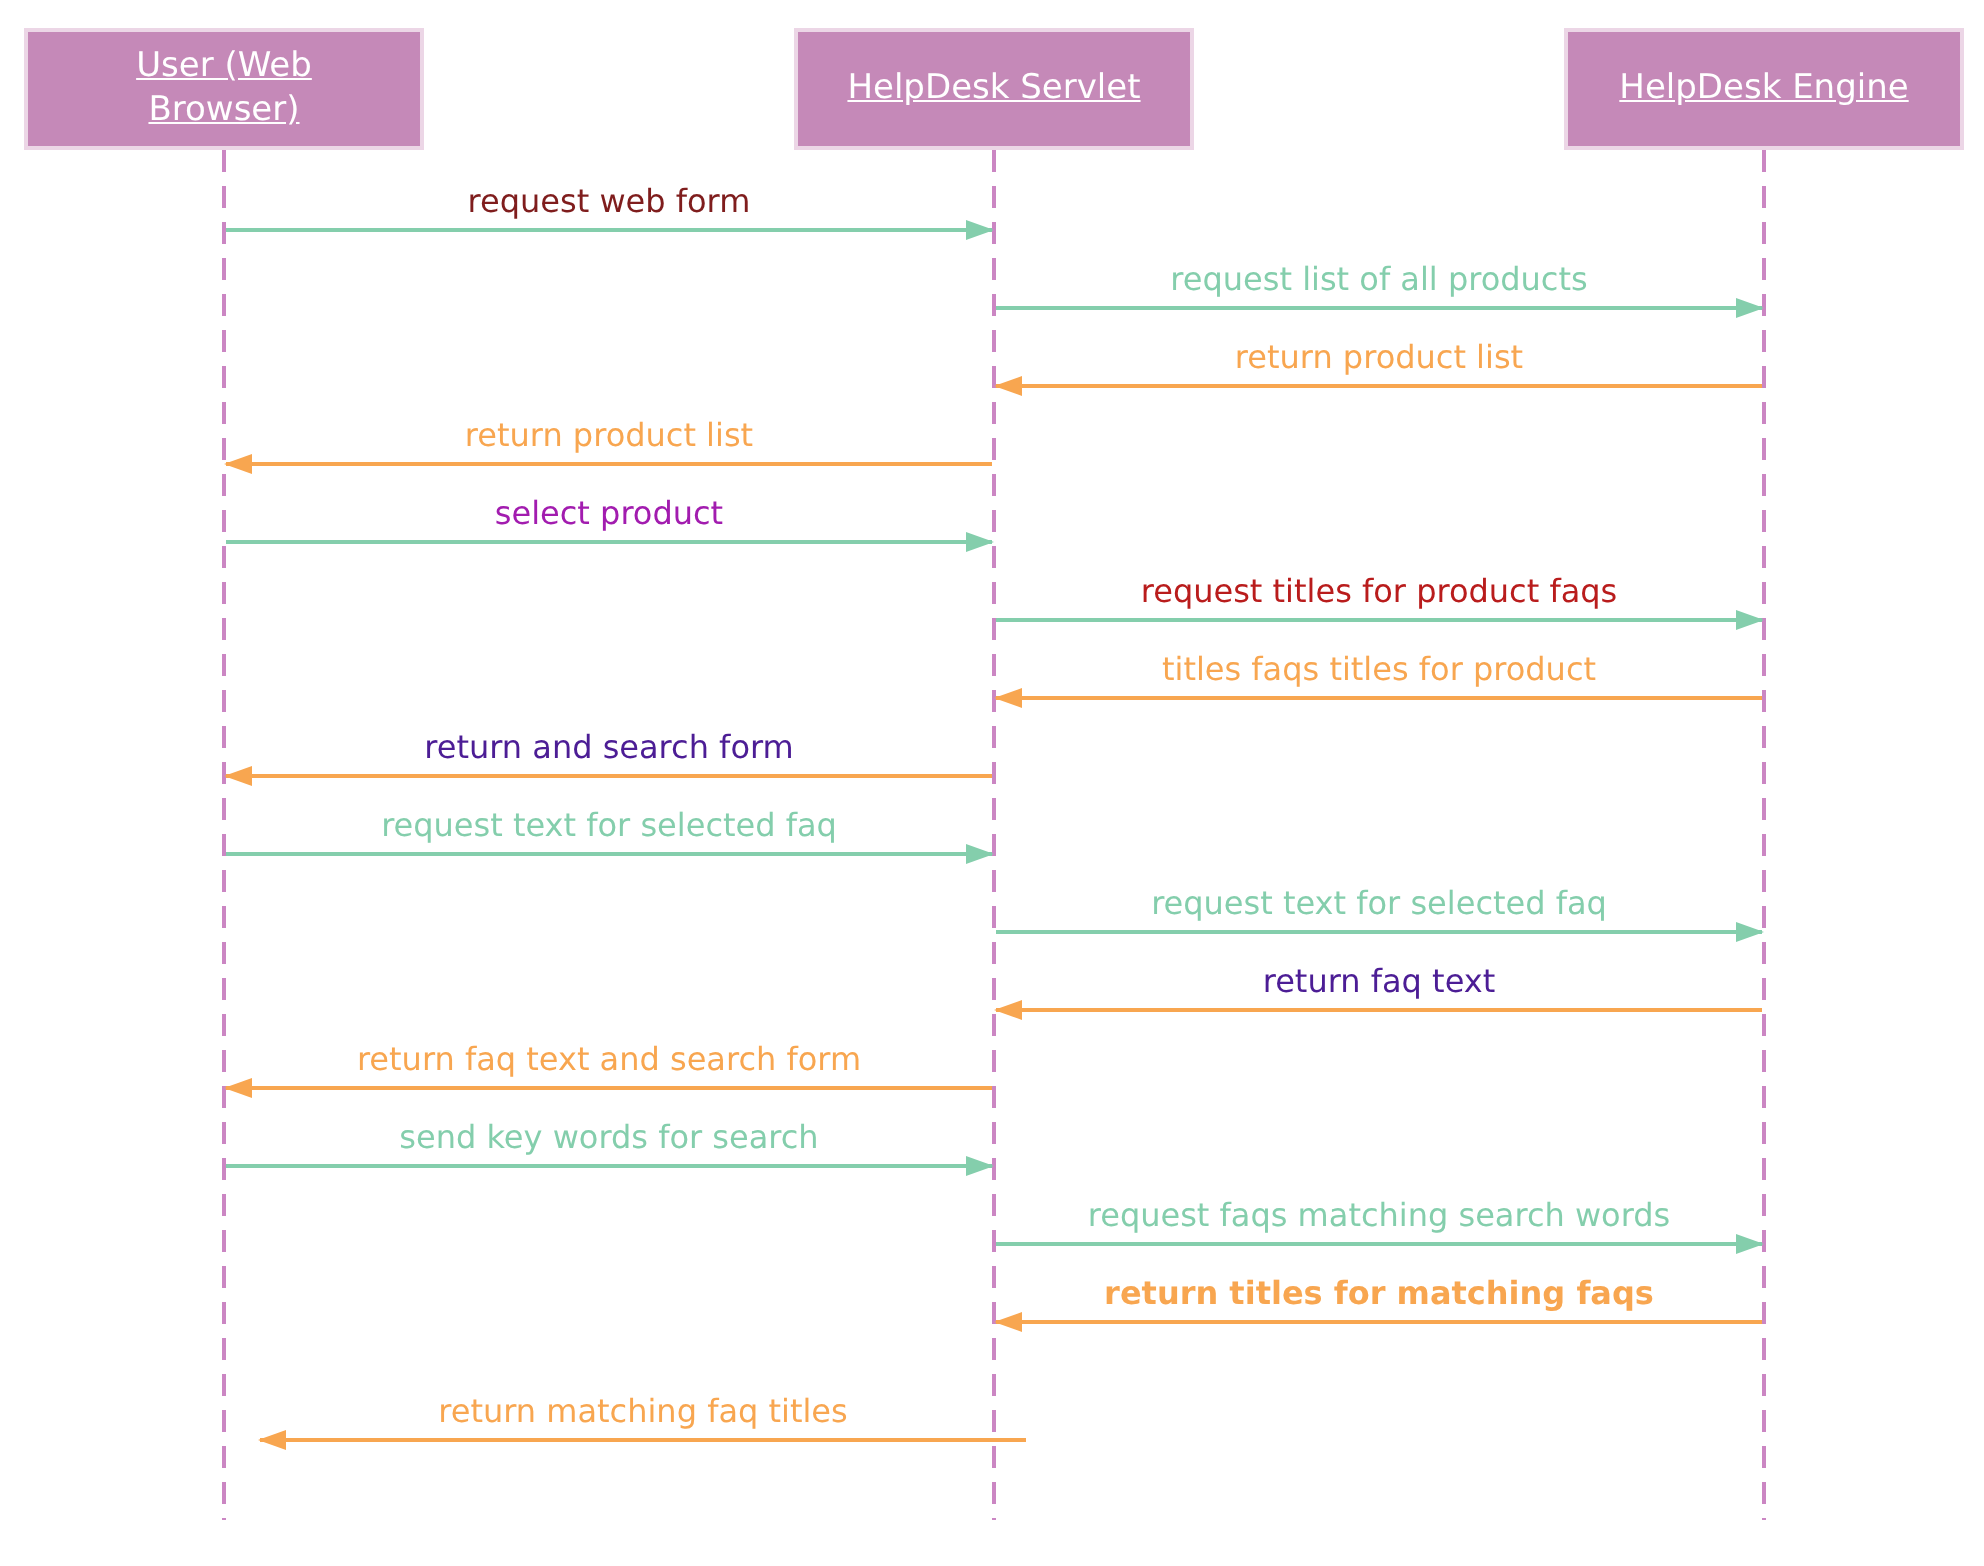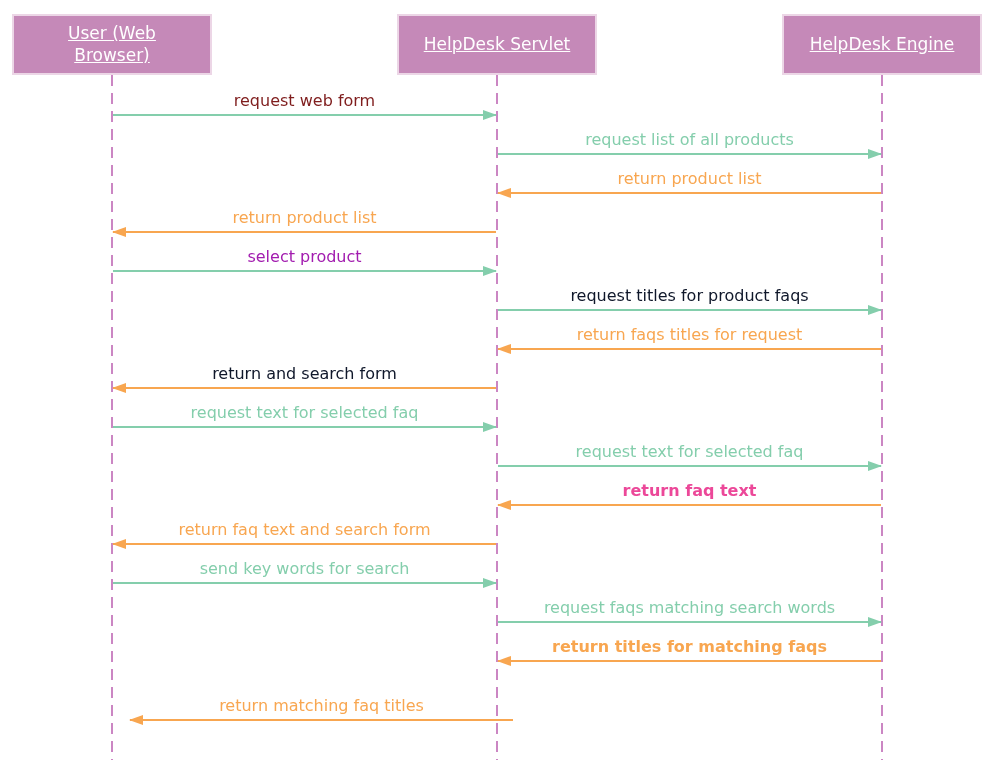--- a/index.html
+++ b/index.html
@@ -121,46 +121,46 @@
         <div class="message-label" style="color: rgb(248, 166, 80);">return product list</div>
       </div>
       <div class="message-row" style="left: 113px; top: 270px; width: 383px;">
         <div class="message-line" style="background: rgb(132, 206, 172);"></div>
         <div class="arrow-head right" style="border-left: 14px solid rgb(132, 206, 172);"></div>
         <div class="message-label" style="color: #a21caf;">select product</div>
       </div>
       <div class="message-row" style="left: 498px; top: 309px; width: 383px;">
         <div class="message-line" style="background: rgb(132, 206, 172);"></div>
         <div class="arrow-head right" style="border-left: 14px solid rgb(132, 206, 172);"></div>
-        <div class="message-label" style="color: #0f172a;">request titles for product faqs</div>
+        <div class="message-label" style="color: #b91c1c;">request titles for product faqs</div>
       </div>
       <div class="message-row" style="left: 498px; top: 348px; width: 383px;">
         <div class="message-line" style="background: rgb(248, 166, 80);"></div>
         <div class="arrow-head left" style="border-right: 14px solid rgb(248, 166, 80);"></div>
-        <div class="message-label" style="color: rgb(248, 166, 80);">return faqs titles for request</div>
+        <div class="message-label" style="color: rgb(248, 166, 80);">titles faqs titles for product</div>
       </div>
       <div class="message-row" style="left: 113px; top: 387px; width: 383px;">
         <div class="message-line" style="background: rgb(248, 166, 80);"></div>
         <div class="arrow-head left" style="border-right: 14px solid rgb(248, 166, 80);"></div>
-        <div class="message-label" style="color: #0f172a;">return and search form</div>
+        <div class="message-label" style="color: #4c1d95;">return and search form</div>
       </div>
       <div class="message-row" style="left: 113px; top: 426px; width: 383px;">
         <div class="message-line" style="background: rgb(132, 206, 172);"></div>
         <div class="arrow-head right" style="border-left: 14px solid rgb(132, 206, 172);"></div>
         <div class="message-label" style="color: rgb(132, 206, 172);">request text for selected faq</div>
       </div>
       <div class="message-row" style="left: 498px; top: 465px; width: 383px;">
         <div class="message-line" style="background: rgb(132, 206, 172);"></div>
         <div class="arrow-head right" style="border-left: 14px solid rgb(132, 206, 172);"></div>
         <div class="message-label" style="color: rgb(132, 206, 172);">request text for selected faq</div>
       </div>
       <div class="message-row" style="left: 498px; top: 504px; width: 383px;">
         <div class="message-line" style="background: rgb(248, 166, 80);"></div>
         <div class="arrow-head left" style="border-right: 14px solid rgb(248, 166, 80);"></div>
-        <div class="message-label" style="color: #ec4899; font-weight: bold;">return faq text</div>
+        <div class="message-label" style="color: #4c1d95;">return faq text</div>
       </div>
       <div class="message-row" style="left: 113px; top: 543px; width: 383px;">
         <div class="message-line" style="background: rgb(248, 166, 80);"></div>
         <div class="arrow-head left" style="border-right: 14px solid rgb(248, 166, 80);"></div>
         <div class="message-label" style="color: rgb(248, 166, 80);">return faq text and search form</div>
       </div>
       <div class="message-row" style="left: 113px; top: 582px; width: 383px;">
         <div class="message-line" style="background: rgb(132, 206, 172);"></div>
         <div class="arrow-head right" style="border-left: 14px solid rgb(132, 206, 172);"></div>
         <div class="message-label" style="color: rgb(132, 206, 172);">send key words for search</div>

